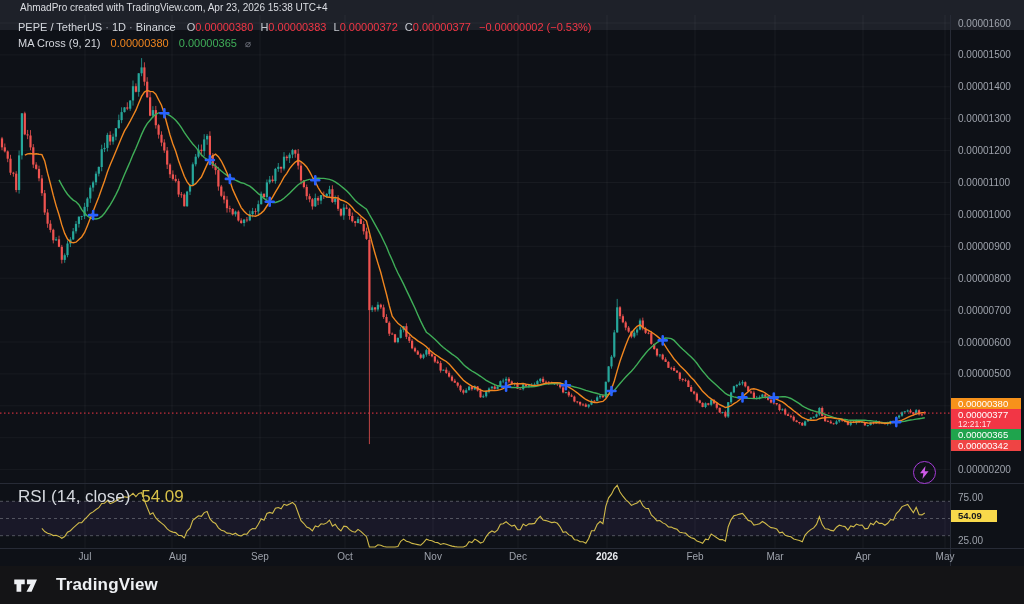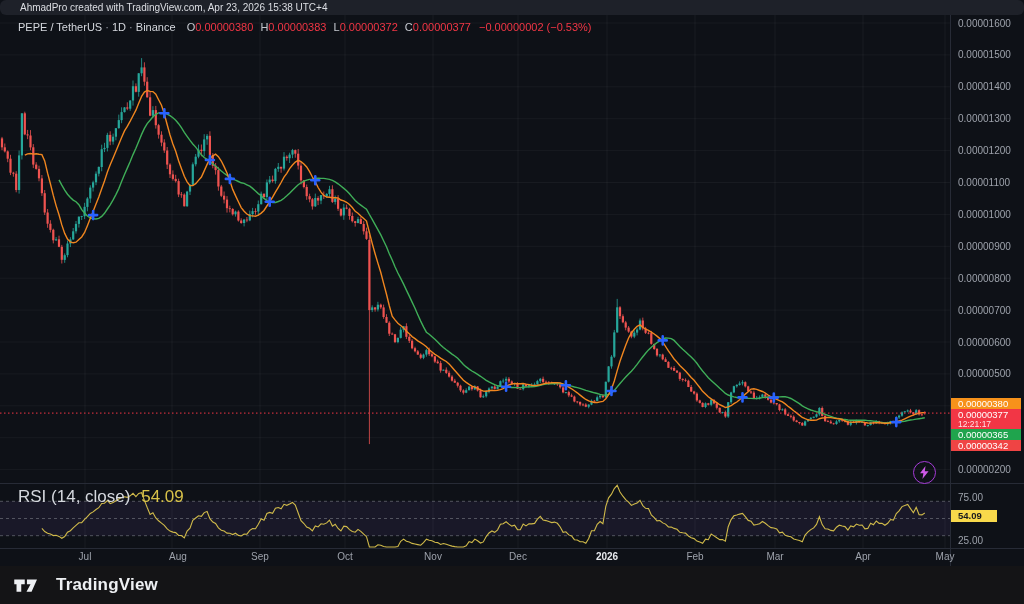--- a/index.html
+++ b/index.html
@@ -1,21 +1,21 @@
 <!DOCTYPE html>
 <html><head>
 <meta charset="utf-8">
 <style>
   * { margin:0; padding:0; box-sizing:border-box; }
   html,body { width:1024px; height:604px; background:#000; overflow:hidden; }
   body { font-family:"Liberation Sans", sans-serif; }
   #app { position:relative; width:1024px; height:604px; background:#0e1117; overflow:hidden; }
 
-  #caption-bar { position:absolute; left:0; top:0; width:1024px; height:15px; background:#1e2129;
-    color:#dcdee3; font-size:10px; line-height:15px; padding-left:20px; white-space:nowrap;border-radius:6px; }
+  #caption-bar { position:absolute; left:0; top:0; width:1024px; height:30px; background:#1e2129;
+    color:#dcdee3; font-size:10px; line-height:15px; padding-left:20px; white-space:nowrap; }
 
   #plot-clip { position:absolute; left:0; top:15px; width:950px; height:533px; overflow:hidden; }
   svg { display:block; }
 
   #watermark { position:absolute; left:0; top:289px; width:950px; text-align:center;
     color:#ffffff; font-size:21px; letter-spacing:.5px; }
 
   .legend { position:absolute; left:18px; font-size:11px; color:#d5d8de; white-space:nowrap; }
   #legend-row1 { top:21px; }
   #legend-row2 { top:37px; }
@@ -787,20 +787,26 @@
     <span>1D</span>
     <span class="lg-sep">·</span>
     <span>Binance</span>
     <span class="grey" style="margin-left:8px">O</span><span class="red">0.00000380</span>
     <span class="grey" style="margin-left:4px">H</span><span class="red">0.00000383</span>
     <span class="grey" style="margin-left:4px">L</span><span class="red">0.00000372</span>
     <span class="grey" style="margin-left:4px">C</span><span class="red">0.00000377</span>
     <span class="red" style="margin-left:5px">−0.00000002 (−0.53%)</span>
   </div>
 
+  <div id="legend-row2" class="legend">
+    <span>MA Cross (9, 21)</span>
+    <span class="ma-fast-val" style="margin-left:7px">0.00000380</span>
+    <span class="ma-slow-val" style="margin-left:7px">0.00000365</span>
+    <span class="hide-ic">⌀</span>
+  </div>
 
   <div id="rsi-legend">
     <span>RSI (14, close)</span>
     <span class="rsi-val">54.09</span>
   </div>
 
   <div id="price-axis"></div>
   <div id="time-axis"></div>
   <div id="rsi-axis"></div>
 

